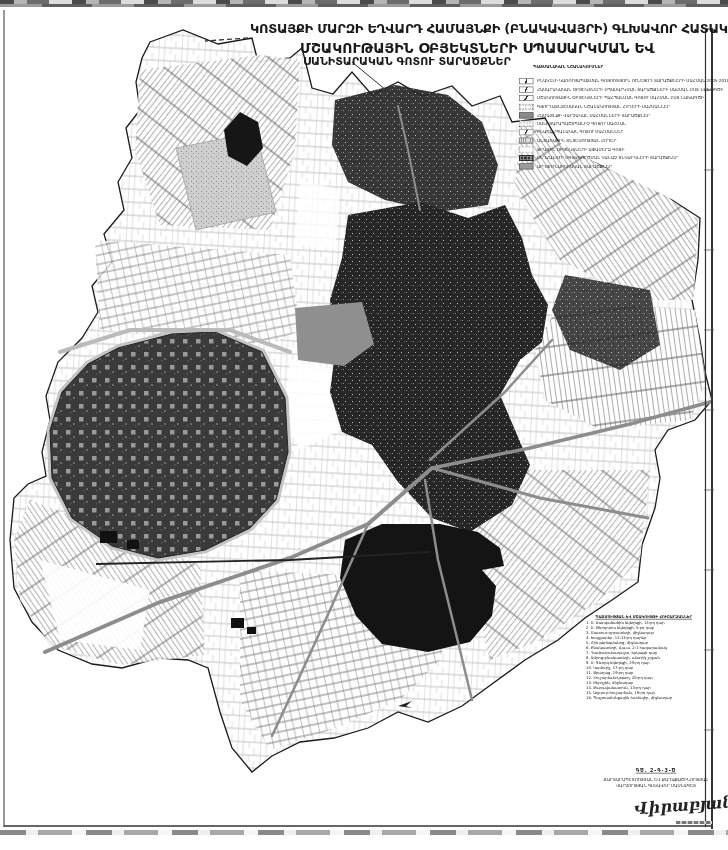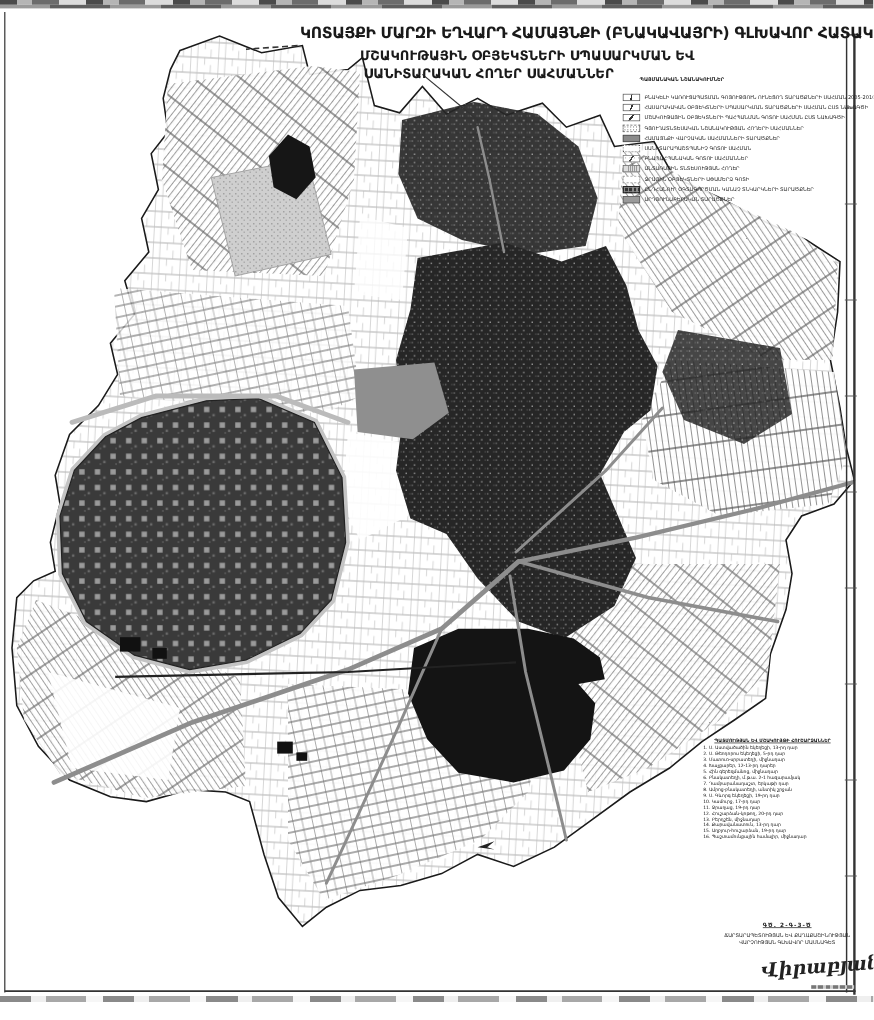--- a/index.html
+++ b/index.html
@@ -10,21 +10,21 @@
   .scan-top{position:absolute;left:0;top:0;width:728px;height:4px;
     background:repeating-linear-gradient(90deg,#4a4a4a 0 14px,#b5b5b5 14px 27px,#6c6c6c 27px 49px,#dcdcdc 49px 72px);}
   .scan-top2{position:absolute;left:0;top:4px;width:728px;height:3px;
     background:repeating-linear-gradient(90deg,#9a9a9a 0 42px,#5f5f5f 42px 92px);}
   .scan-bottom{position:absolute;left:0;top:830px;width:728px;height:5px;
     background:repeating-linear-gradient(90deg,#8a8a8a 0 26px,#efefef 26px 38px,#a8a8a8 38px 72px,#f6f6f6 72px 86px);}
 
   
   .title1{position:absolute;left:250px;top:21px;font-size:13px;font-weight:bold;
           letter-spacing:-0.3px;white-space:nowrap;z-index:5;}
-  .title2{position:absolute;left:300px;top:40px;font-size:11px;font-weight:bold;white-space:nowrap;z-index:5;}
+  .title2{position:absolute;left:300px;top:40px;font-size:14px;font-weight:bold;white-space:nowrap;z-index:5;}
   .title3{position:absolute;left:303px;top:55px;font-size:11px;font-weight:bold;white-space:nowrap;z-index:5;}
 
   
   .legend-header{position:absolute;left:533px;top:64px;transform:scale(.6);transform-origin:0 0;
                  font-size:7px;font-weight:bold;white-space:nowrap;color:#222;z-index:5;}
   .legend{position:absolute;left:519px;top:77px;transform:scale(.6);transform-origin:0 0;
           width:310px;z-index:5;}
   .lg-row{display:flex;align-items:center;height:14.2px;}
   .sw{flex:0 0 24px;height:10px;margin-right:6px;border:1px solid #555;
       background:#fff;box-sizing:border-box;}
@@ -184,21 +184,21 @@
       <path d="M4,826 H713" stroke-width="1.5"></path>
       <path d="M705.5,30 V827" stroke-width="1.2"></path>
       <path d="M712,28 V829" stroke-width="2"></path>
       <path d="M705,29 H713" stroke-width="1"></path>
       <path d="M704,90 h10 M704,170 h10 M704,250 h10 M704,330 h10 M704,410 h10 M704,490 h10 M704,570 h10 M704,650 h10 M704,730 h10" stroke-width="0.8" stroke="#555"></path>
     </g>
   </svg>
 
   <div class="title1">ԿՈՏԱՅՔԻ ՄԱՐԶԻ ԵՂՎԱՐԴ ՀԱՄԱՅՆՔԻ (ԲՆԱԿԱՎԱՅՐԻ) ԳԼԽԱՎՈՐ ՀԱՏԱԿԱԳԻԾ</div>
   <div class="title2">ՄՇԱԿՈՒԹԱՅԻՆ ՕԲՅԵԿՏՆԵՐԻ ՍՊԱՍԱՐԿՄԱՆ ԵՎ</div>
-  <div class="title3">ՍԱՆԻՏԱՐԱԿԱՆ ՀՈՂԵՐ ՍԱՀՄԱՆՆԵՐ</div>
+  <div class="title3">ՍԱՆԻՏԱՐԱԿԱՆ ԳՈՏՈՒ ՏԱՐԱԾՔՆԵՐ</div>
 
   <div class="legend-header">ՊԱՅՄԱՆԱԿԱՆ ՆՇԱՆԱԿՈՒՄՆԵՐ</div>
   <div class="legend" id="legend-rows">
       <div class="lg-row">
         <span class="sw sw-diag1"></span>
         <span class="lg-label">ԲՆԱԿԵԼԻ ԿԱՌՈՒՑԱՊԱՏՄԱՆ ԳՈՅՈՒԹՅՈՒՆ ՈՒՆԵՑՈՂ ՏԱՐԱԾՔՆԵՐԻ ՍԱՀՄԱՆ 2005-2010 ԹԹ.</span>
       </div>
       <div class="lg-row">
         <span class="sw sw-diag2"></span>
         <span class="lg-label">ՀԱՍԱՐԱԿԱԿԱՆ ՕԲՅԵԿՏՆԵՐԻ ՍՊԱՍԱՐԿՄԱՆ ՏԱՐԱԾՔՆԵՐԻ ՍԱՀՄԱՆ ԸՍՏ ՆԱԽԱԳԾԻ</span>

